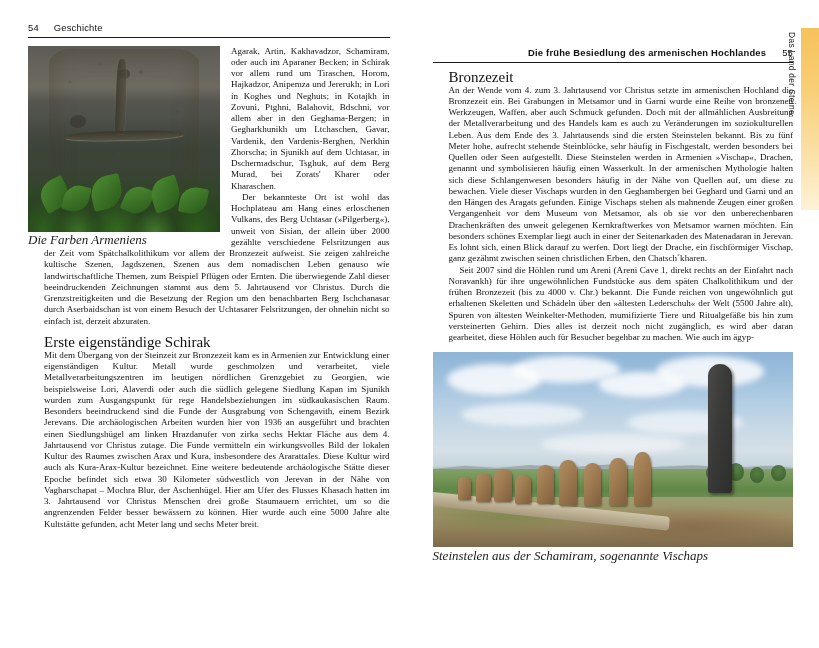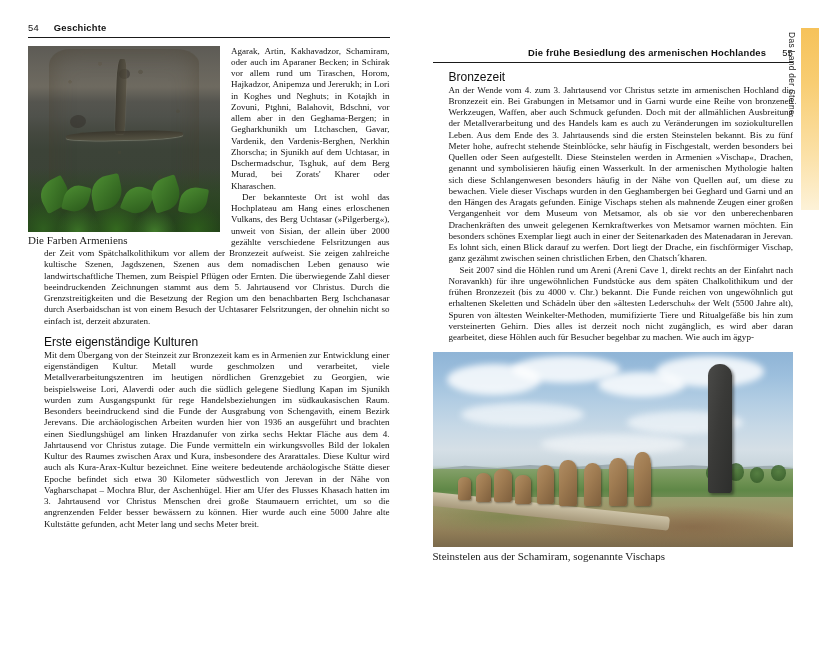--- a/index.html
+++ b/index.html
@@ -36,43 +36,43 @@
     font-family: "Liberation Sans", sans-serif;
     font-weight: bold;
     font-size: 9.4px;
     letter-spacing: .2px;
     border-bottom: 1.1px solid #1a1a1a;
     padding-bottom: 3.5px;
     margin-bottom: 8px;
     color: #111;
   }
   .runhead-left .folio { margin-right: 15px; font-weight: normal; }
-  .runhead-left .title { font-weight: bold; }
+  .runhead-left .title { font-weight: normal; }
   .runhead-right { justify-content: flex-end; }
   .runhead-right .title { font-weight: bold; margin-right: 16px; }
   .runhead-right .folio { font-weight: normal; margin-top: 25px; }
 
   
   .body-text {
     font-family: "Liberation Serif", serif;
     font-size: 9.05px;
     line-height: 11.25px;
     text-align: justify;
     text-justify: inter-word;
     hyphens: manual;
     color: #141414;
     margin-left: 16px;
   }
   .body-text p { margin: 0; }
   .body-text p.indent { text-indent: 11px; }
 
   h2.sub {
-    font-family: Liberation Sans, sans-serif;
+    font-family: Liberation Serif, serif;
     font-weight: normal;
-    font-size: 12px;
+    font-size: 15px;
     line-height: 13px;
     margin: 9px 0 1px 0;
     color: #111;
   }
   h2.sub.first { margin-top: 0; }
 
   
   .figure-left {
     float: left;
     width: 192px;
@@ -80,21 +80,22 @@
   }
   .photo {
     width: 100%;
     display: block;
     position: relative;
     overflow: hidden;
   }
   .photo-khachkar { height: 186px; }
   .caption {
     font-family: "Liberation Serif", serif;
-    font-size: 11px;
+    font-style: italic;
+    font-size: 13px;
     line-height: 10px;
     color: #1a1a1a;
     margin-top: 3.5px;
   }
 
   
   .figure-right {
     margin-top: 9px;
     width: 100%;
   }
@@ -286,21 +287,21 @@
           <div class="kh-leaf" style="left:64%;top:16%;width:15%;height:50%;transform:rotate(-18deg);"></div>
           <div class="kh-leaf" style="left:79%;top:30%;width:14%;height:42%;transform:rotate(10deg);"></div>
         </div>
       </div>
       <div class="caption">Die Farben Armeniens</div>
     </div>
 
     <div class="body-text">
       <p>Agarak, Artin, Kakhavadzor, Schamiram, oder auch im Aparaner Becken; in Schirak vor allem rund um Tiraschen, Horom, Hajkadzor, Anipemza und Jererukh; in Lori in Koghes und Neghuts; in Kotajkh in Zovuni, Ptghni, Balahovit, Bdschni, vor allem aber in den Geghama-Bergen; in Gegharkhunikh um Ltchaschen, Gavar, Vardenik, den Vardenis-Berghen, Nerkhin Zhorscha; in Sjunikh auf dem Uchtasar, in Dschermadschur, Tsghuk, auf dem Berg Murad, bei Zorats' Kharer oder Kharaschen.</p>
       <p class="indent">Der bekannteste Ort ist wohl das Hochplateau am Hang eines erloschenen Vulkans, des Berg Uchtasar (»Pilgerberg«), unweit von Sisian, der allein über 2000 gezählte verschiedene Felsritzungen aus der Zeit vom Spätchalkolithikum vor allem der Bronzezeit aufweist. Sie zeigen zahlreiche kultische Szenen, Jagdszenen, Szenen aus dem nomadischen Leben genauso wie landwirtschaftliche Themen, zum Beispiel Pflügen oder Ernten. Die überwiegende Zahl dieser beeindruckenden Zeichnungen stammt aus dem 5. Jahrtausend vor Christus. Durch die Grenzstreitigkeiten und die Besetzung der Region um den benachbarten Berg Ischchanasar durch Aserbaidschan ist von einem Besuch der Uchtasarer Felsritzungen, der ohnehin nicht so einfach ist, derzeit abzuraten.</p>
-      <h2 class="sub">Erste eigenständige Kulturen</h2>
+      <h2 class="sub">Erste eigenständige Schirak</h2>
       <p>Mit dem Übergang von der Steinzeit zur Bronzezeit kam es in Armenien zur Entwicklung einer eigenständigen Kultur. Metall wurde geschmolzen und verarbeitet, viele Metallverarbeitungszentren im heutigen nördlichen Grenzgebiet zu Georgien, wie beispielsweise Lori, Alaverdi oder auch die südlich gelegene Siedlung Kapan im Sjunikh wurden zum Ausgangspunkt für rege Handelsbeziehungen im südkaukasischen Raum. Besonders beeindruckend sind die Funde der Ausgrabung von Schengavith, einem Bezirk Jerevans. Die archäologischen Arbeiten wurden hier von 1936 an ausgeführt und brachten einen Siedlungshügel am linken Hrazdanufer von zirka sechs Hektar Fläche aus dem 4. Jahrtausend vor Christus zutage. Die Funde vermitteln ein wirkungsvolles Bild der lokalen Kultur des Raumes zwischen Arax und Kura, insbesondere des Ararattales. Diese Kultur wird auch als Kura-Arax-Kultur bezeichnet. Eine weitere bedeutende archäologische Stätte dieser Epoche befindet sich etwa 30 Kilometer südwestlich von Jerevan in der Nähe von Vagharschapat – Mochra Blur, der Aschenhügel. Hier am Ufer des Flusses Khasach hatten im 3. Jahrtausend vor Christus Menschen drei große Staumauern errichtet, um so die angrenzenden Felder besser bewässern zu können. Hier wurde auch eine 5000 Jahre alte Kultstätte gefunden, acht Meter lang und sechs Meter breit.</p>
     </div>
   </div>
 
   <div class="page page-right">
 
     <div class="side-tab"></div>
     <div class="side-tab-label">Das Land der Steine</div>
 
     <div class="runhead runhead-right">

